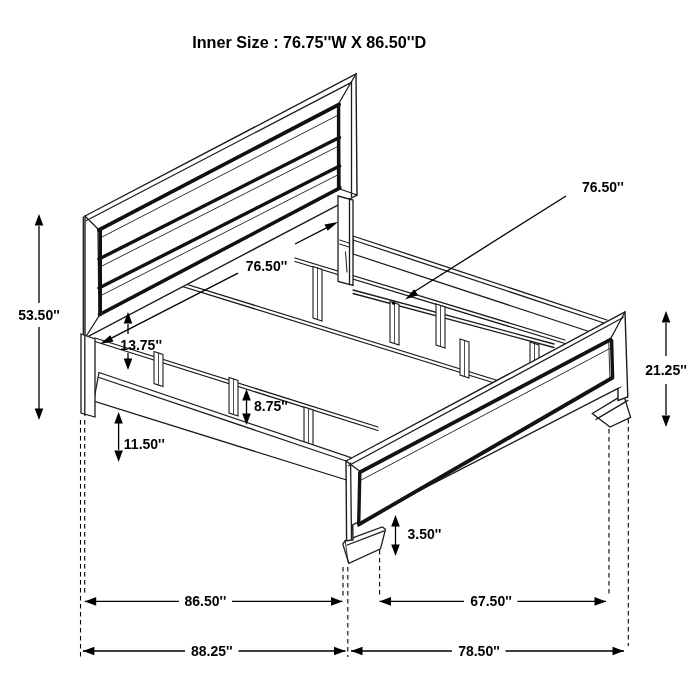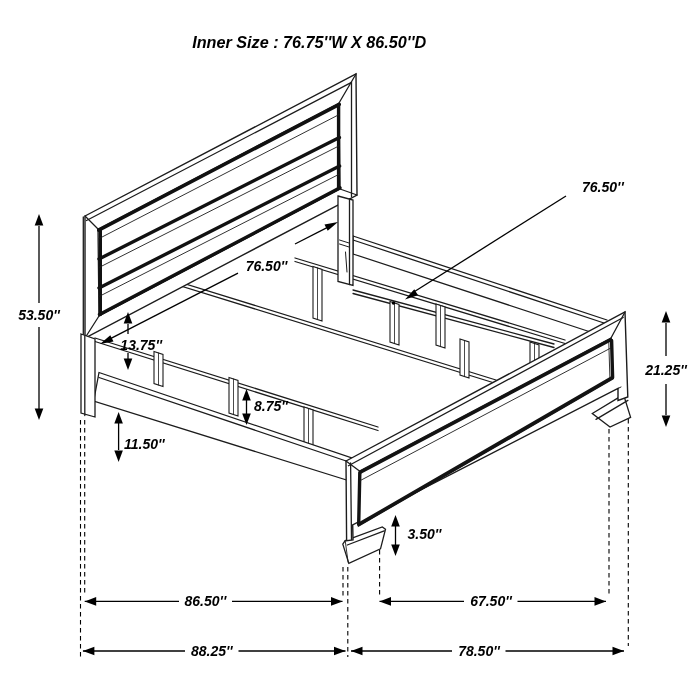--- a/index.html
+++ b/index.html
@@ -1,16 +1,16 @@
 <!DOCTYPE html>
 <html><head>
 <meta charset="utf-8">
 <style>
   html,body{margin:0;padding:0;background:#fff;}
-  .wrap{position:relative;width:700px;height:700px;background:#fff;overflow:hidden;font-style:italic;}
+  .wrap{position:relative;width:700px;height:700px;background:#fff;overflow:hidden;}
   svg{position:absolute;left:0;top:0;}
 </style>
 </head>
 <body>
 <div class="wrap">
 <svg width="700" height="700" viewBox="0 0 700 700">
   <rect x="0" y="0" width="700" height="700" fill="#ffffff"></rect>
   <g stroke="#1c1c1c" stroke-width="1.3" fill="none" stroke-linecap="round">
 
     <g id="railI3">

